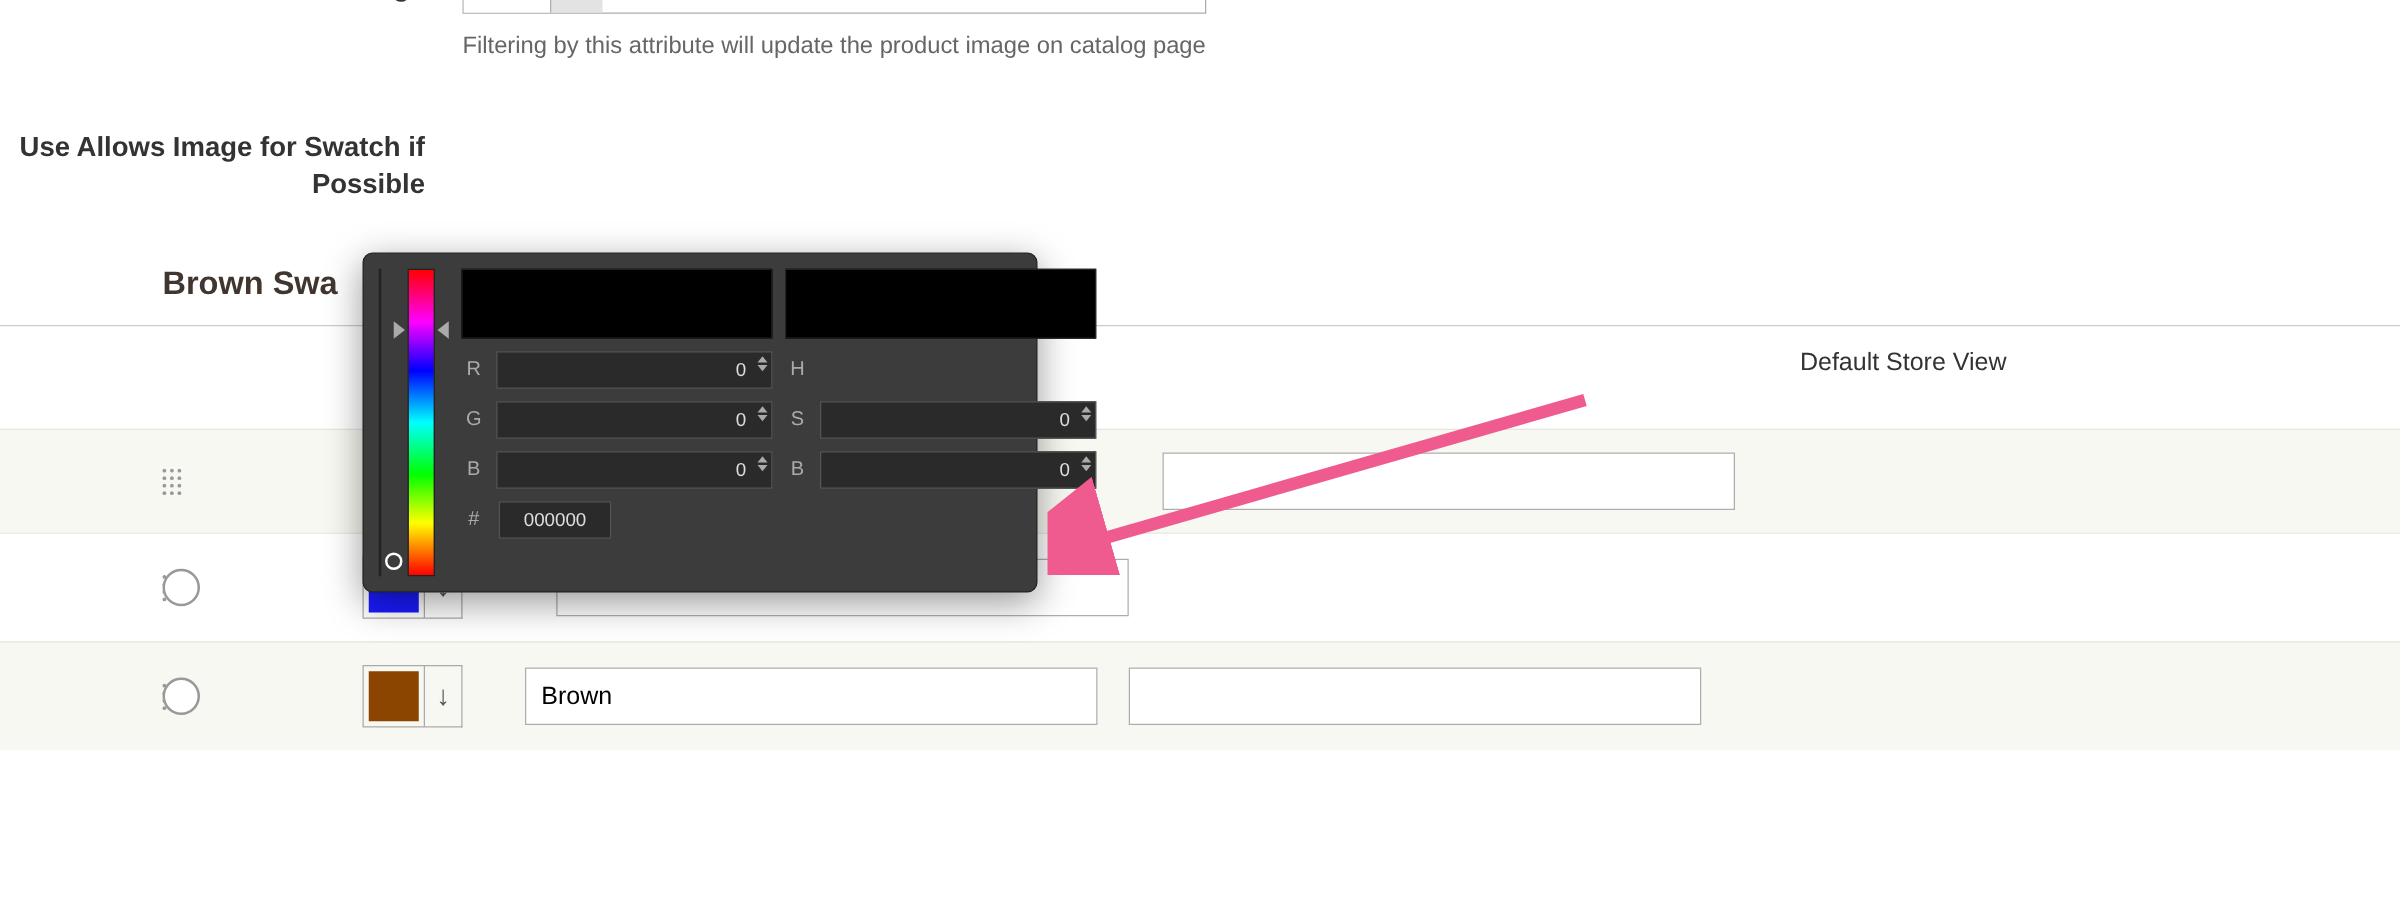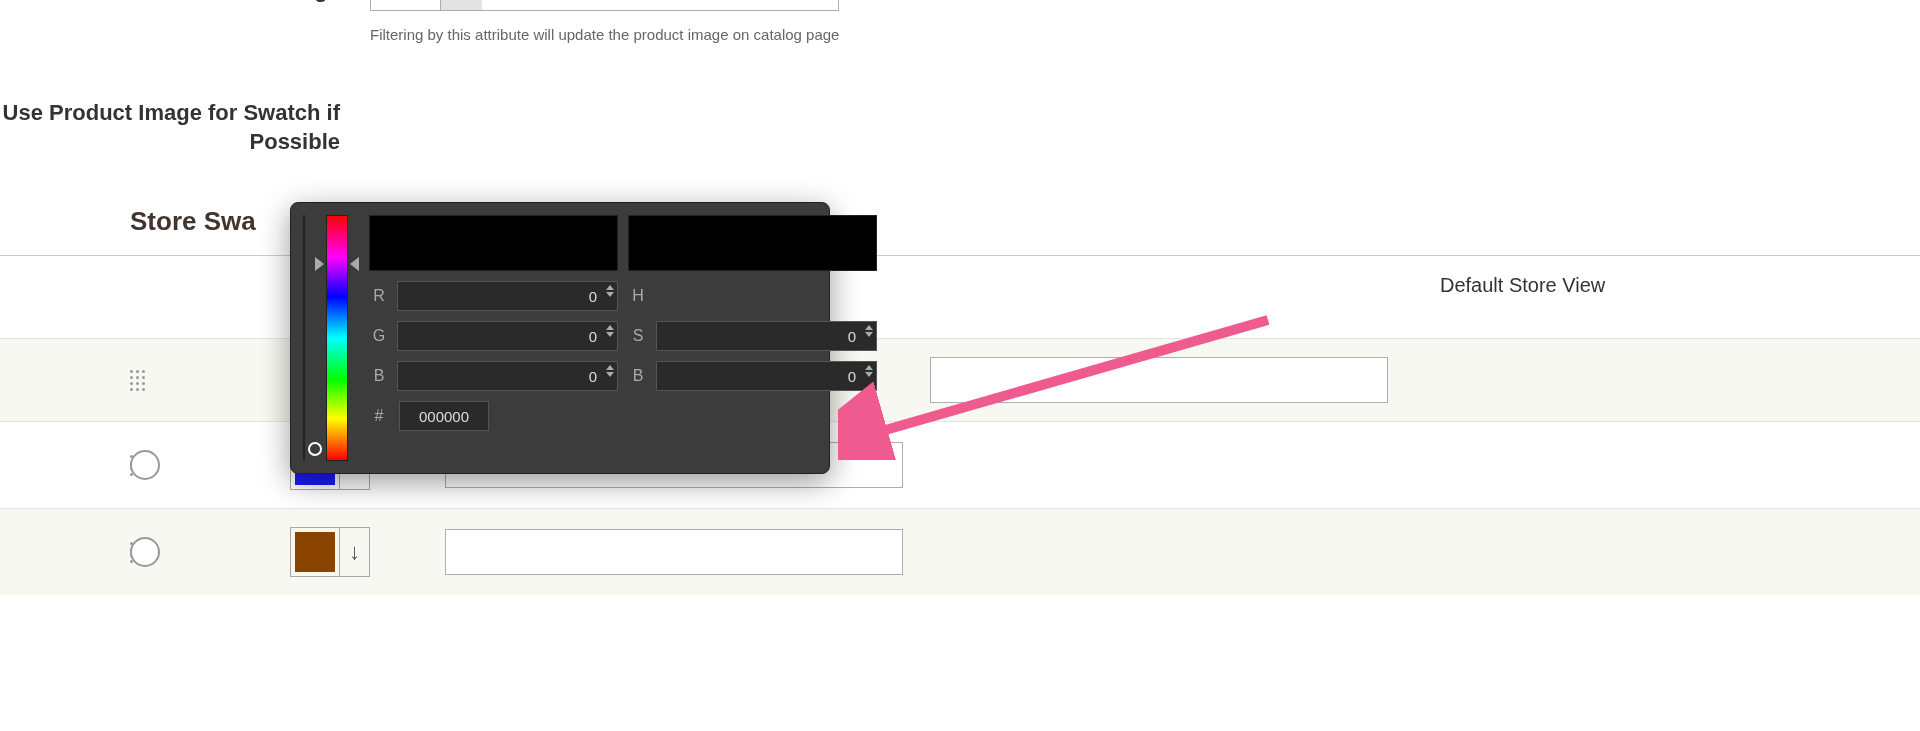--- a/index.html
+++ b/index.html
@@ -45,21 +45,21 @@
     }
     .select-arrow {
       width: 42px;
       background: #e3e3e3;
       display: flex;
       align-items: center;
       justify-content: center;
       border-left: 1px solid #adadad;
     }
     .help-text {
-      font-size: 15px;
+      font-size: 19px;
       color: #666;
     }
     .section-title {
       font-size: 26px;
       font-weight: 600;
       color: #41362f;
       padding: 0 0 18px 130px;
       border-bottom: 1px solid #ccc;
       margin-top: 30px;
     }
@@ -319,24 +319,24 @@
   <div class="form-control-wrap">
     <div class="select-wrap">
       <div class="select-value">Yes</div>
       <div class="select-arrow"></div>
     </div>
     <div class="help-text">Filtering by this attribute will update the product image on catalog page</div>
   </div>
 </div>
 
 <div class="form-row">
-  <div class="form-label">Use Product Image for Swatch if Possible</div>
-</div>
-
-<div class="section-title">Store Swa</div>
+  <div class="form-label">Use Allows Image for Swatch if Possible</div>
+</div>
+
+<div class="section-title">Brown Swa</div>
 
 <div class="table-header">
   <div class="col-drag"></div>
   <div class="col-default" style="padding-left:135px;">Is D</div>
   <div class="col-swatch"></div>
   <div class="col-admin"></div>
   <div class="col-gap"></div>
   <div class="col-store">Default Store View</div>
 </div>
 
@@ -413,20 +413,21 @@
   </div>
   <div class="radio-col">
       <div class="radio"></div>
     </div>
   <div class="swatch-col">
     <div class="swatch-box">
         <div class="swatch-inner" style="background:#8b4500"></div>
       </div>
     <div class="swatch-arrow">↓</div>
   </div>
+  <div><input type="text" class="text-input" value="Brown" style=""></div>
   <div class="col-gap"></div>
   <div><input type="text" class="text-input" value="" style=""></div>
 </div>
 
 <div class="color-picker">
   <div class="sat-box">
     <div class="sat-cursor"></div>
   </div>
   <div class="hue-col">
     <div class="hue-tri-left"></div>

